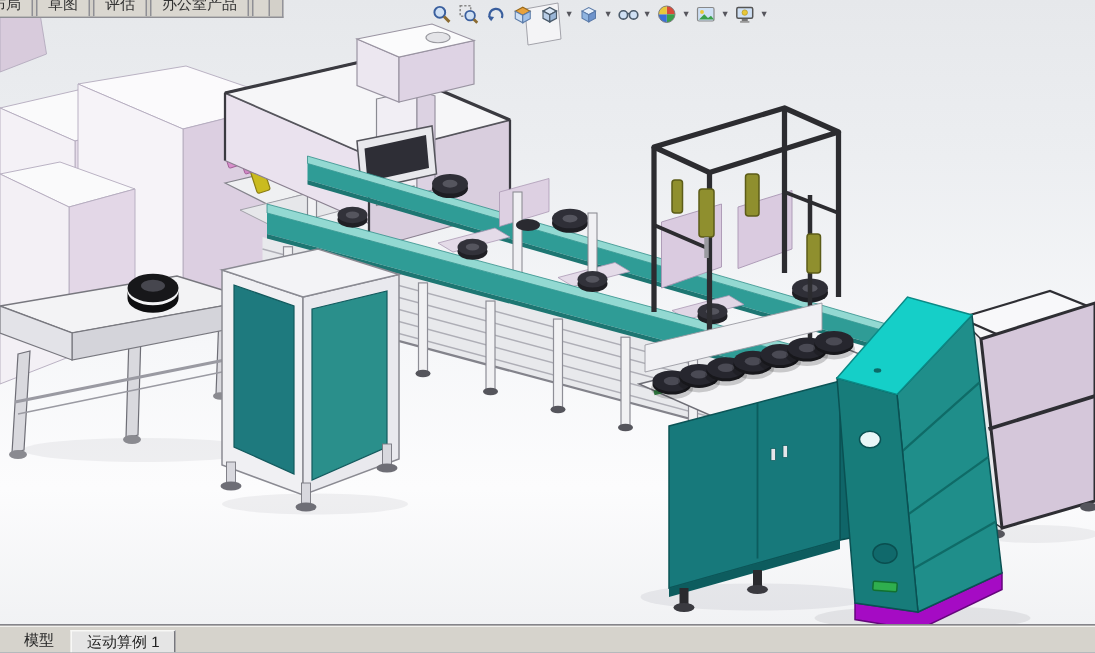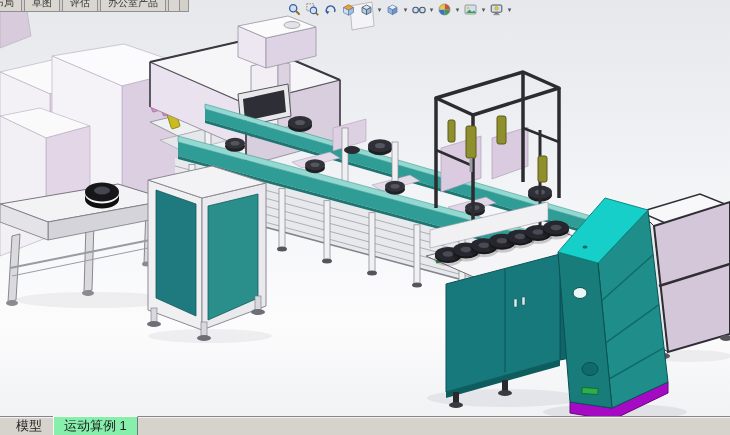--- a/index.html
+++ b/index.html
@@ -14,25 +14,25 @@
            margin-right:2px;padding:0 7px 1px;font-size:10px;color:#333;display:flex;align-items:flex-end;white-space:nowrap;}
   .cmd-tab.stub{width:10px;padding:0;}
   
   .hud{position:absolute;left:286px;top:1px;height:17px;display:flex;align-items:center;gap:1px;z-index:5;}
   .hud-btn{width:17px;height:16px;display:flex;align-items:center;justify-content:center;border-radius:2px;}
   .hud-caret{font-size:7px;color:#55555c;width:7px;text-align:center;line-height:16px;}
   
   .viewport{position:absolute;left:0;top:0;width:730px;height:417px;}
   
   .bottombar{position:absolute;left:0;bottom:0;width:730px;height:18px;background:#d6d3cc;
-             border-top:1px solid #85858b;box-shadow:inset 0 1px 0 #f2f1ee;display:flex;align-items:flex-end;
-             font-size:13px;color:#222;z-index:6;}
+             border-top:1px solid #85858b;box-shadow:inset 0 1px 0 #f2f1ee;display:flex;align-items:center;
+             font-size:10px;color:#222;z-index:6;}
   .tab-model{margin-left:7px;padding:1px 9px 0;display:flex;align-items:center;}
   .tab-motion{margin-top:2px;margin-left:2px;padding:0 10px;display:flex;align-items:center;
-              background:#86efac;border:1px solid;border-color:#f8f8f6 #77777d #77777d #f8f8f6;border-bottom:none;}
+              background:#e5e5e5;border:1px solid;border-color:#f8f8f6 #77777d #77777d #f8f8f6;border-bottom:none;}
 </style>
 </head>
 <body>
 
 <div class="app">
 
   <svg class="viewport" viewBox="0 0 730 417">
     <defs>
       <linearGradient id="bg" x1="0" y1="0" x2="0" y2="1">
         <stop offset="0" stop-color="#e6e8eb"></stop>

